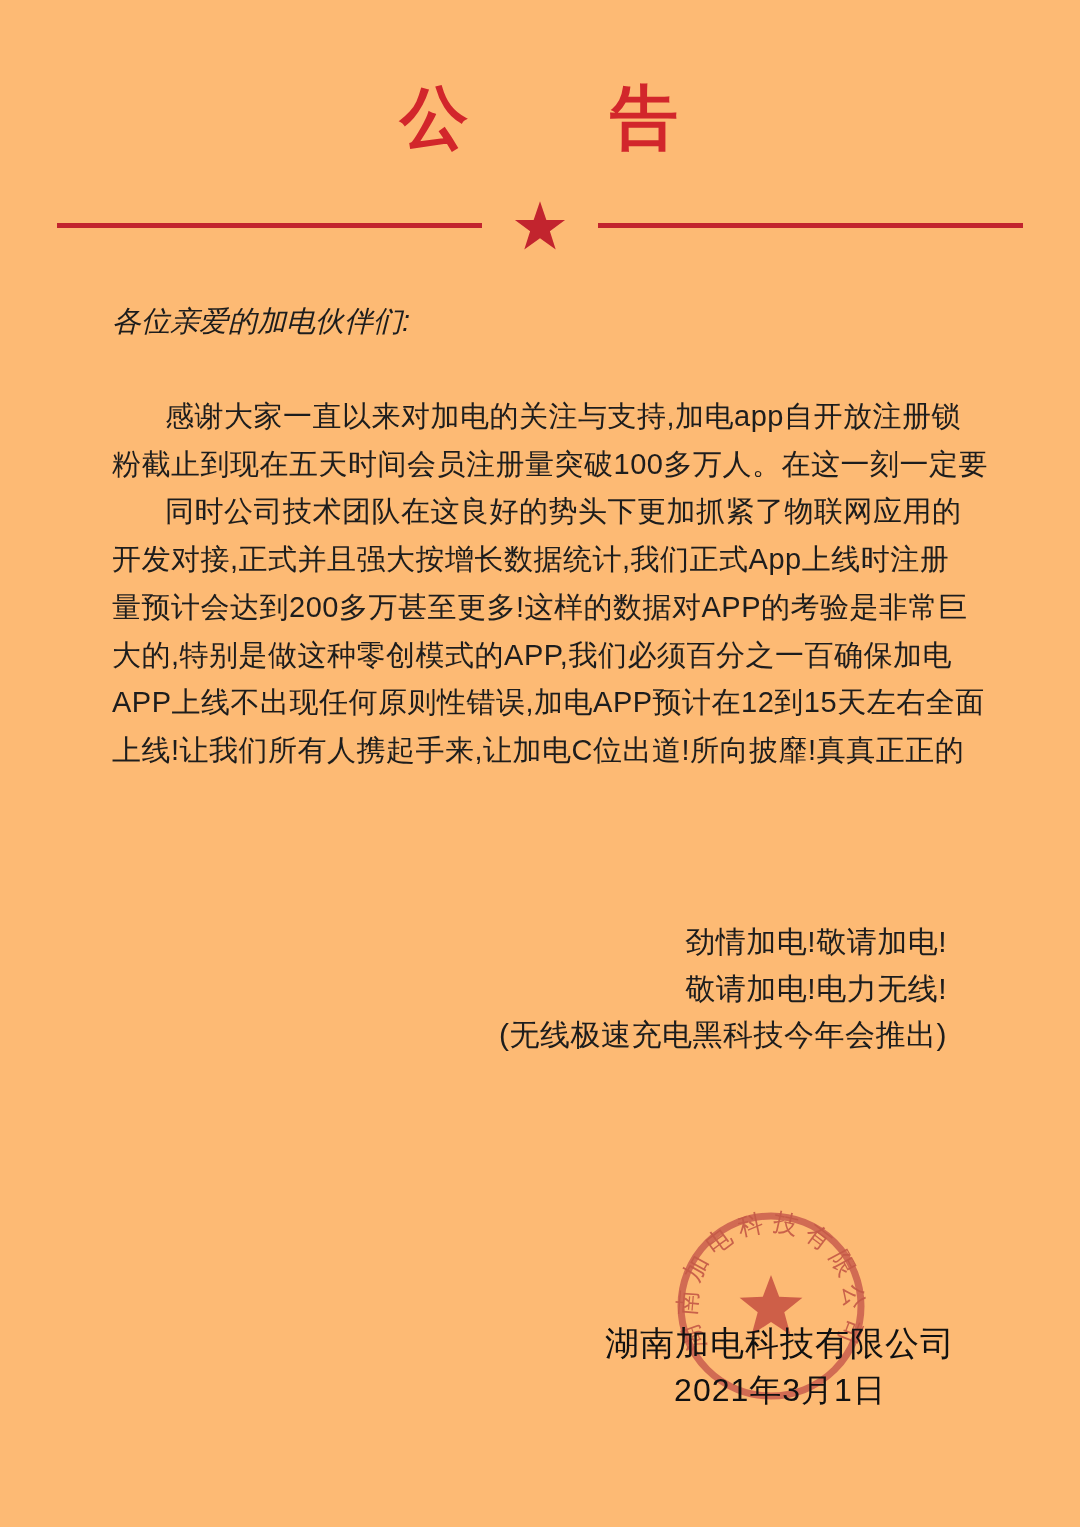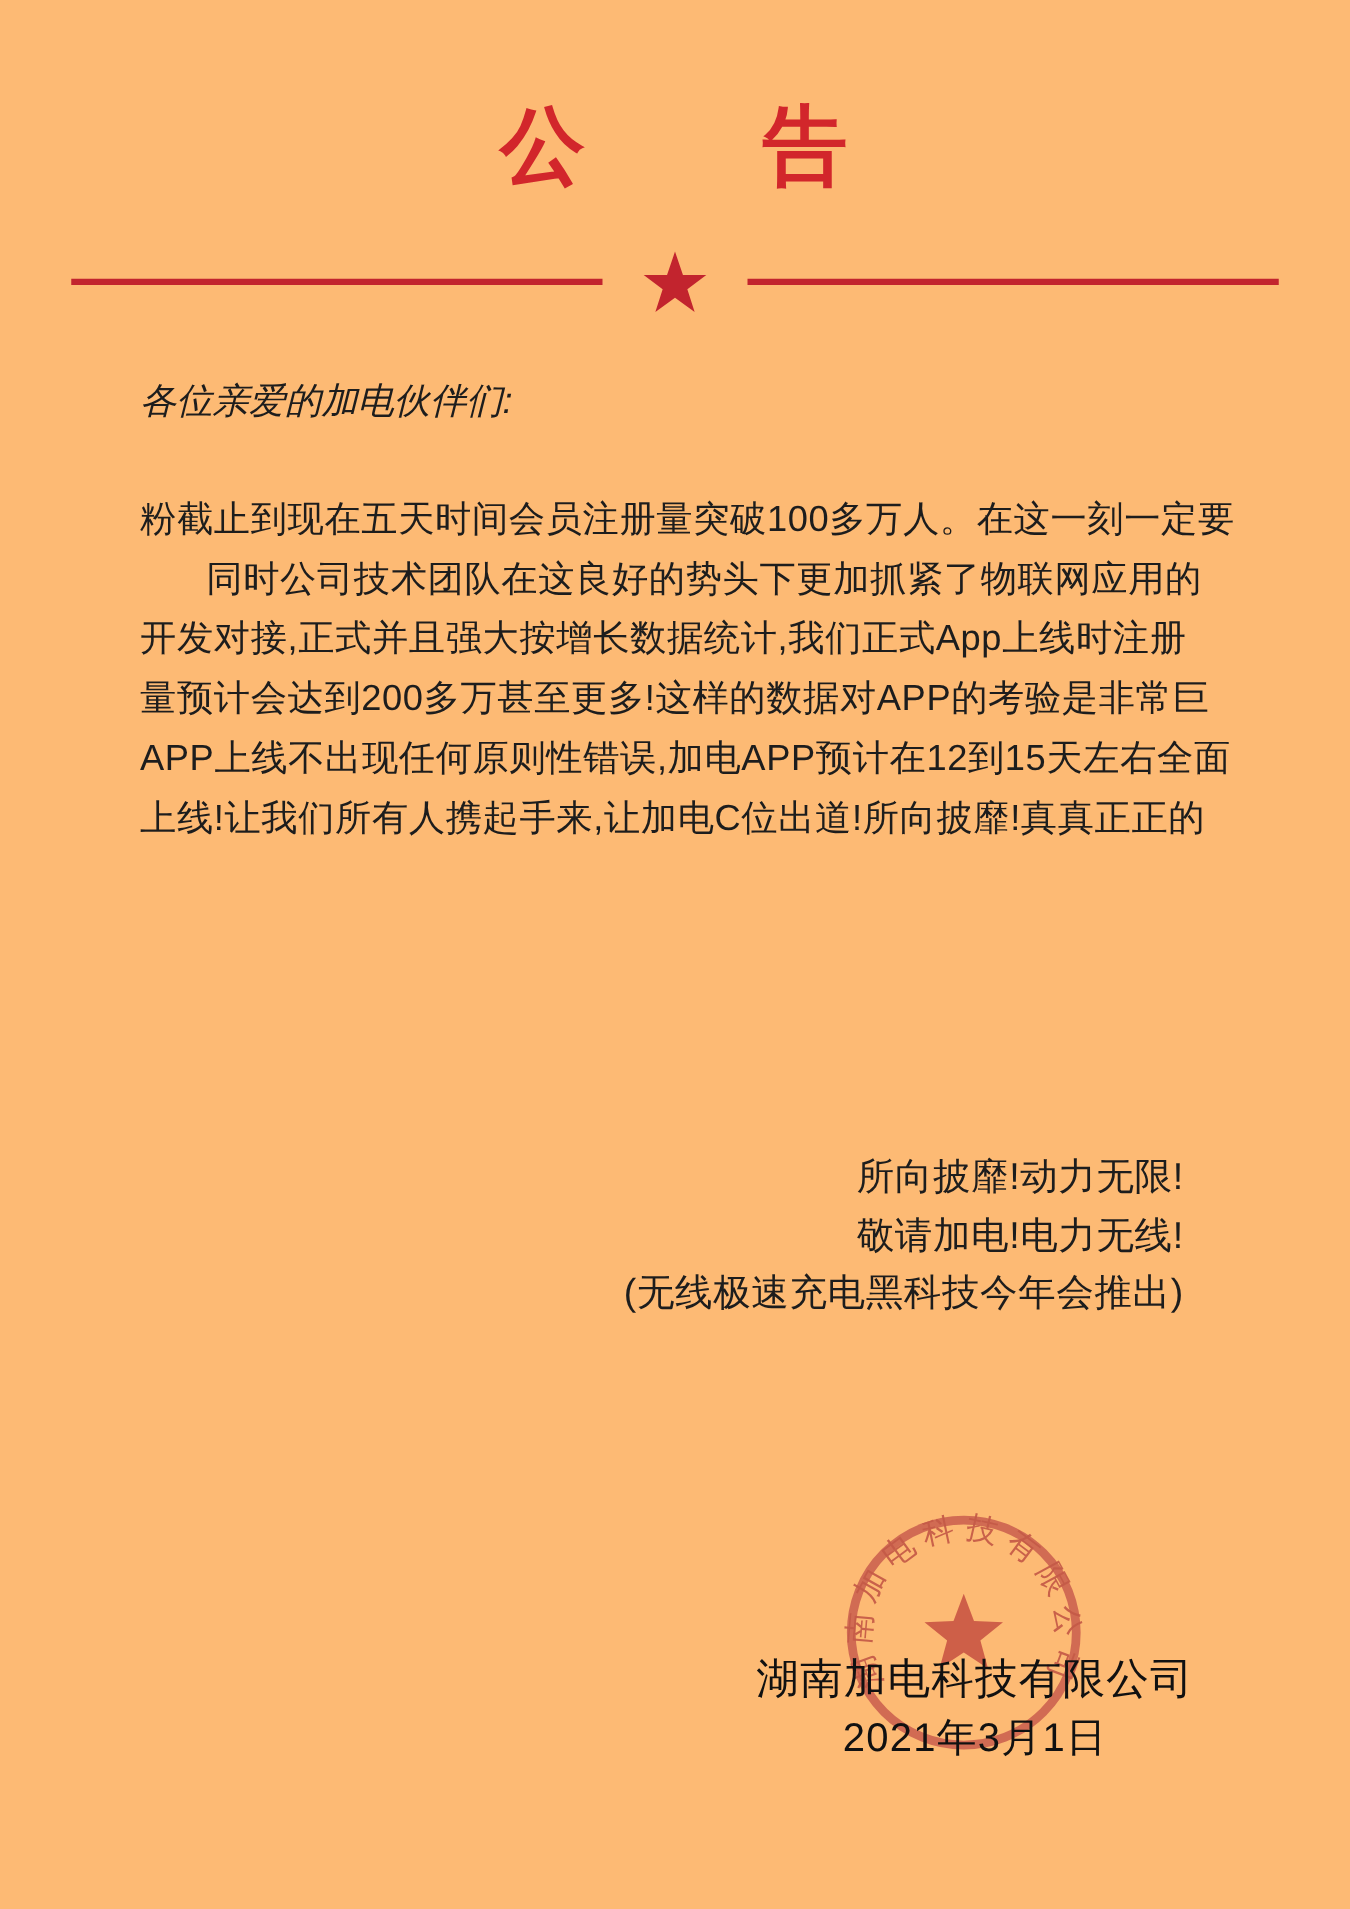--- a/index.html
+++ b/index.html
@@ -144,30 +144,32 @@
     <div class="rule"></div>
     <svg class="star-wrap" viewBox="0 0 100 100" aria-hidden="true">
       <polygon points="50,6 61.8,40.6 96.4,40.6 68.3,61.8 79.1,95.6 50,74.4 20.9,95.6 31.7,61.8 3.6,40.6 38.2,40.6" fill="#c2242e"></polygon>
     </svg>
     <div class="rule"></div>
   </div>
 
   <div class="greeting">各位亲爱的加电伙伴们:</div>
 
   <div class="body-block">
+      <div class="body-line indent">感谢大家一直以来对加电的关注与支持,加电app自开放注册锁</div>
       <div class="body-line">粉截止到现在五天时间会员注册量突破100多万人。在这一刻一定要</div>
       <div class="body-line indent">同时公司技术团队在这良好的势头下更加抓紧了物联网应用的</div>
       <div class="body-line">开发对接,正式并且强大按增长数据统计,我们正式App上线时注册</div>
       <div class="body-line">量预计会达到200多万甚至更多!这样的数据对APP的考验是非常巨</div>
+      <div class="body-line">大的,特别是做这种零创模式的APP,我们必须百分之一百确保加电</div>
       <div class="body-line">APP上线不出现任何原则性错误,加电APP预计在12到15天左右全面</div>
       <div class="body-line">上线!让我们所有人携起手来,让加电C位出道!所向披靡!真真正正的</div>
     </div>
 
   <div class="closing-block">
-      <div class="closing-line">所向披靡!动力无限!</div>
+      <div class="closing-line">劲情加电!敬请加电!</div>
       <div class="closing-line">敬请加电!电力无线!</div>
       <div class="closing-line">(无线极速充电黑科技今年会推出)</div>
     </div>
 
   <svg class="seal" viewBox="0 0 200 200" aria-hidden="true">
     <circle cx="100" cy="100" r="90" fill="none" stroke="#c5564a" stroke-width="7" opacity="0.9"></circle>
     <path id="sealTextArc" d="M 38.6,143 A 75,75 0 1 1 161.4,143" fill="none"></path>
     <text font-size="25" fill="#bd4d41" opacity="0.92" letter-spacing="7" font-family="Liberation Sans, DejaVu Sans, sans-serif">
       <textPath href="#sealTextArc" startOffset="4">湖南加电科技有限公司</textPath>
     </text>

